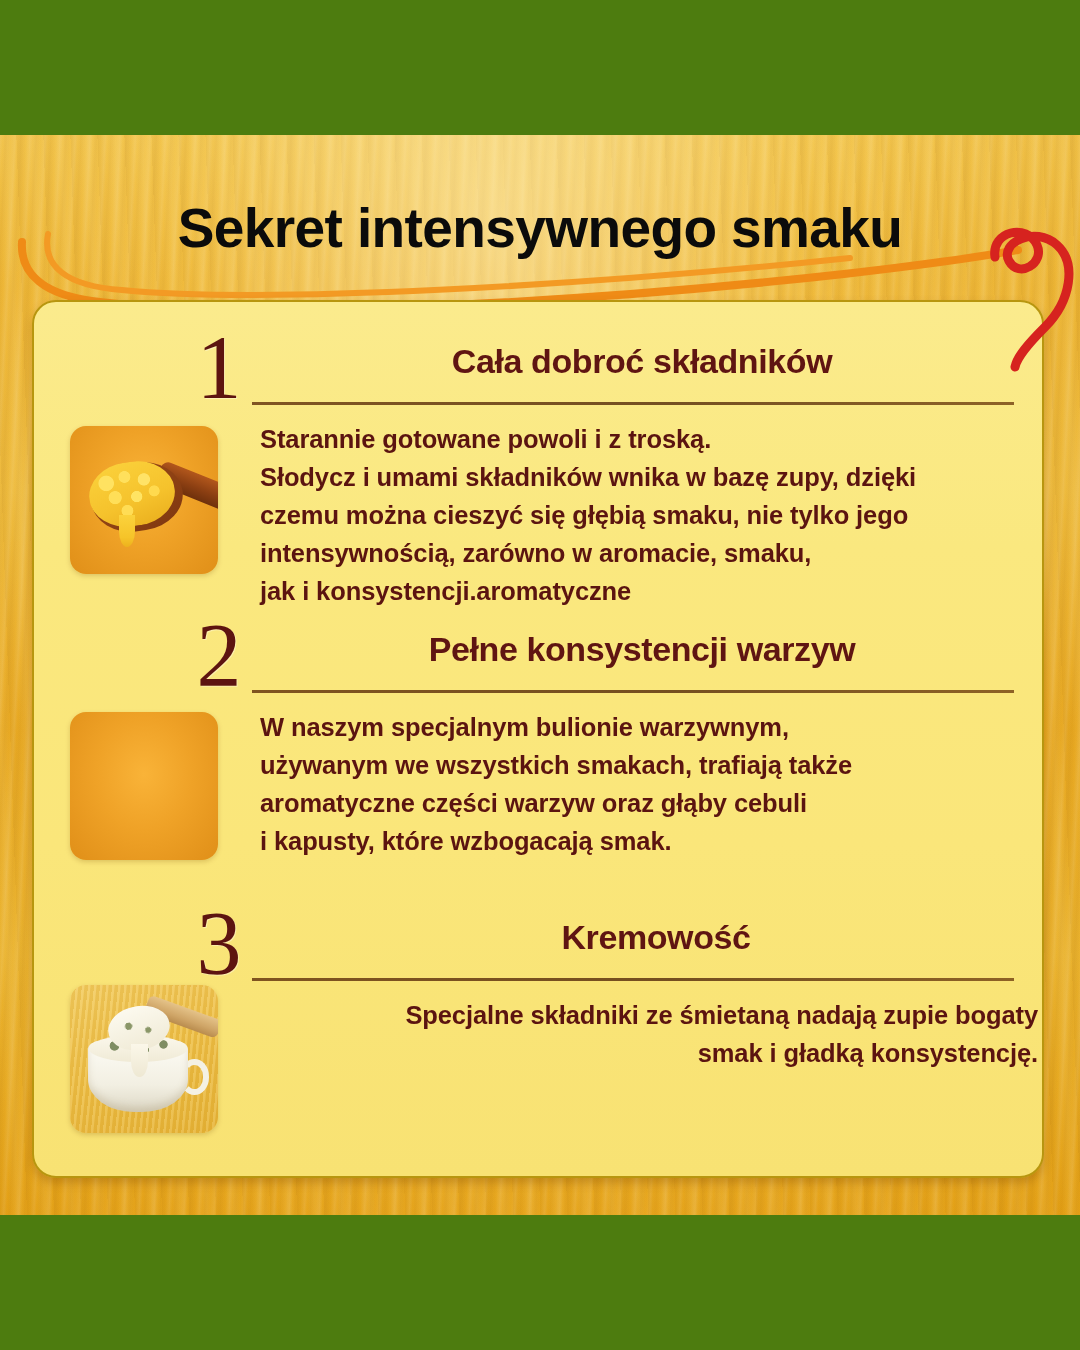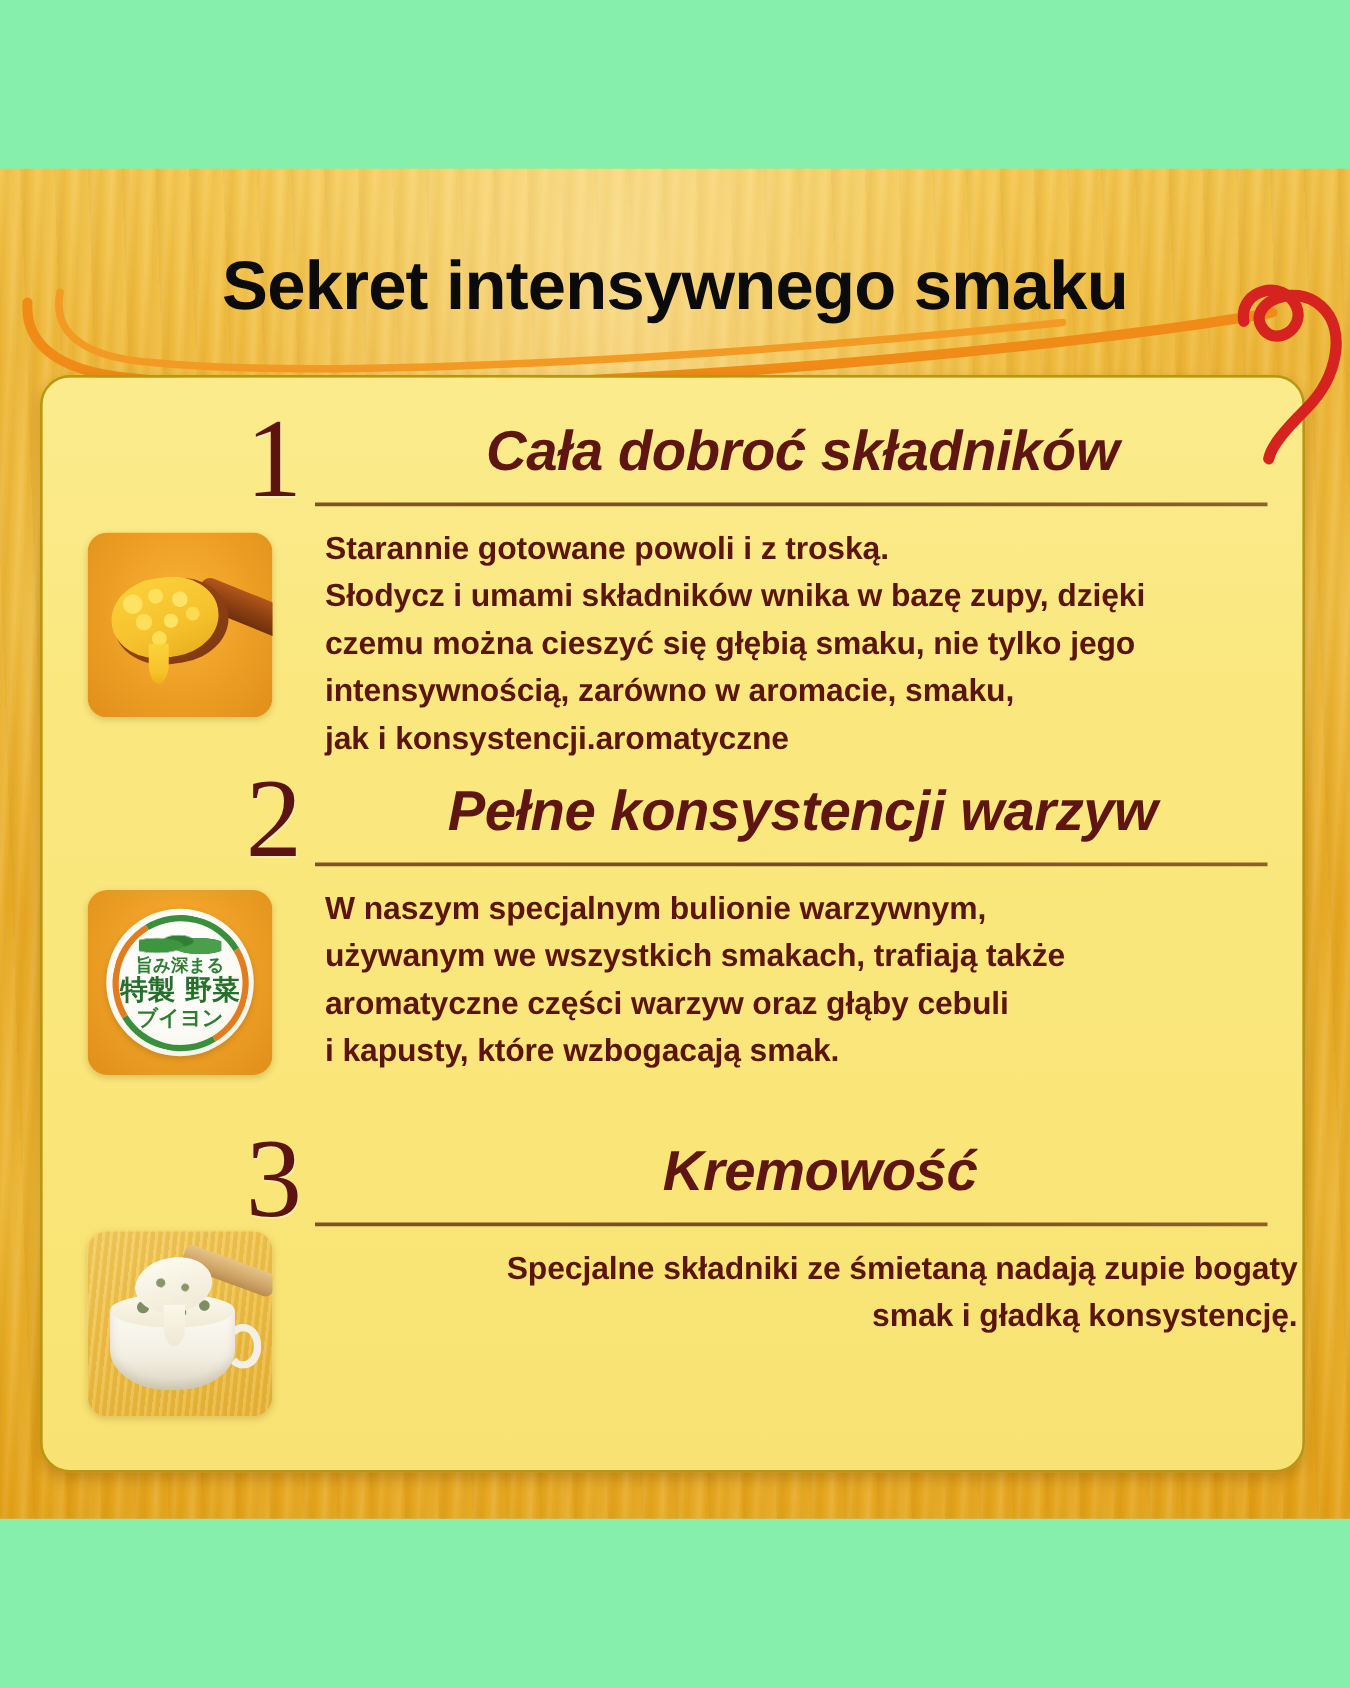--- a/index.html
+++ b/index.html
@@ -7,21 +7,21 @@
     width:1080px; height:1350px;
     background:#ffffff;
     font-family:"Liberation Sans", sans-serif;
     overflow:hidden;
   }
 
   #poster{
     position:relative;
     width:1080px;
     height:1350px;
-    background:#86efac;
+    background:#4d7c0f;
   }
 
   
   .wood-bg{
     position:absolute;
     left:0; top:135px;
     width:1080px; height:1080px;
     background:
       repeating-linear-gradient(93deg,
         rgba(255,255,255,0.10) 0px,
@@ -104,27 +104,26 @@
     line-height:92px;
     font-weight:400;
     color:#5d1410;
     text-shadow:1px 1px 0 rgba(255,255,255,0.35);
   }
 
   .head{
     position:absolute;
     left:218px; top:18px;
     width:780px;
-    font-size:45px;
+    font-size:34px;
     line-height:58px;
     font-weight:bold;
     color:#5f1512;
     letter-spacing:-0.4px;
     white-space:nowrap;
-    font-style:italic;
   }
   .head.center{ text-align:center; }
   .head.left{ text-align:center; padding-left:28px; }
 
   .rule{
     position:absolute;
     left:218px; top:88px;
     width:762px; height:3px;
     background:linear-gradient(90deg,#6a3a10 0%, #5d3410 55%, #7a4a16 100%);
     opacity:0.85;
@@ -352,27 +351,20 @@
       <div class="num">2</div>
       <div class="head center">Pełne konsystencji warzyw</div>
       <div class="rule"></div>
       <div class="body">W naszym specjalnym bulionie warzywnym,
 używanym we wszystkich smakach, trafiają także
 aromatyczne części warzyw oraz głąby cebuli
 i kapusty, które wzbogacają smak.</div>
 
       <div class="thumb t2">
         <div class="th-bg-orange"></div>
-        <div class="badge">
-          <div class="badge-arc"></div>
-          <div class="badge-veg"></div>
-          <div class="badge-l1">旨み深まる</div>
-          <div class="badge-l2">特製 野菜</div>
-          <div class="badge-l3">ブイヨン</div>
-        </div>
       </div>
     </div>
 
     <div class="section sec3">
       <div class="num">3</div>
       <div class="head left">Kremowość</div>
       <div class="rule"></div>
       <div class="body indent"> Specjalne składniki ze śmietaną nadają zupie bogaty
 smak i gładką konsystencję.</div>
 

